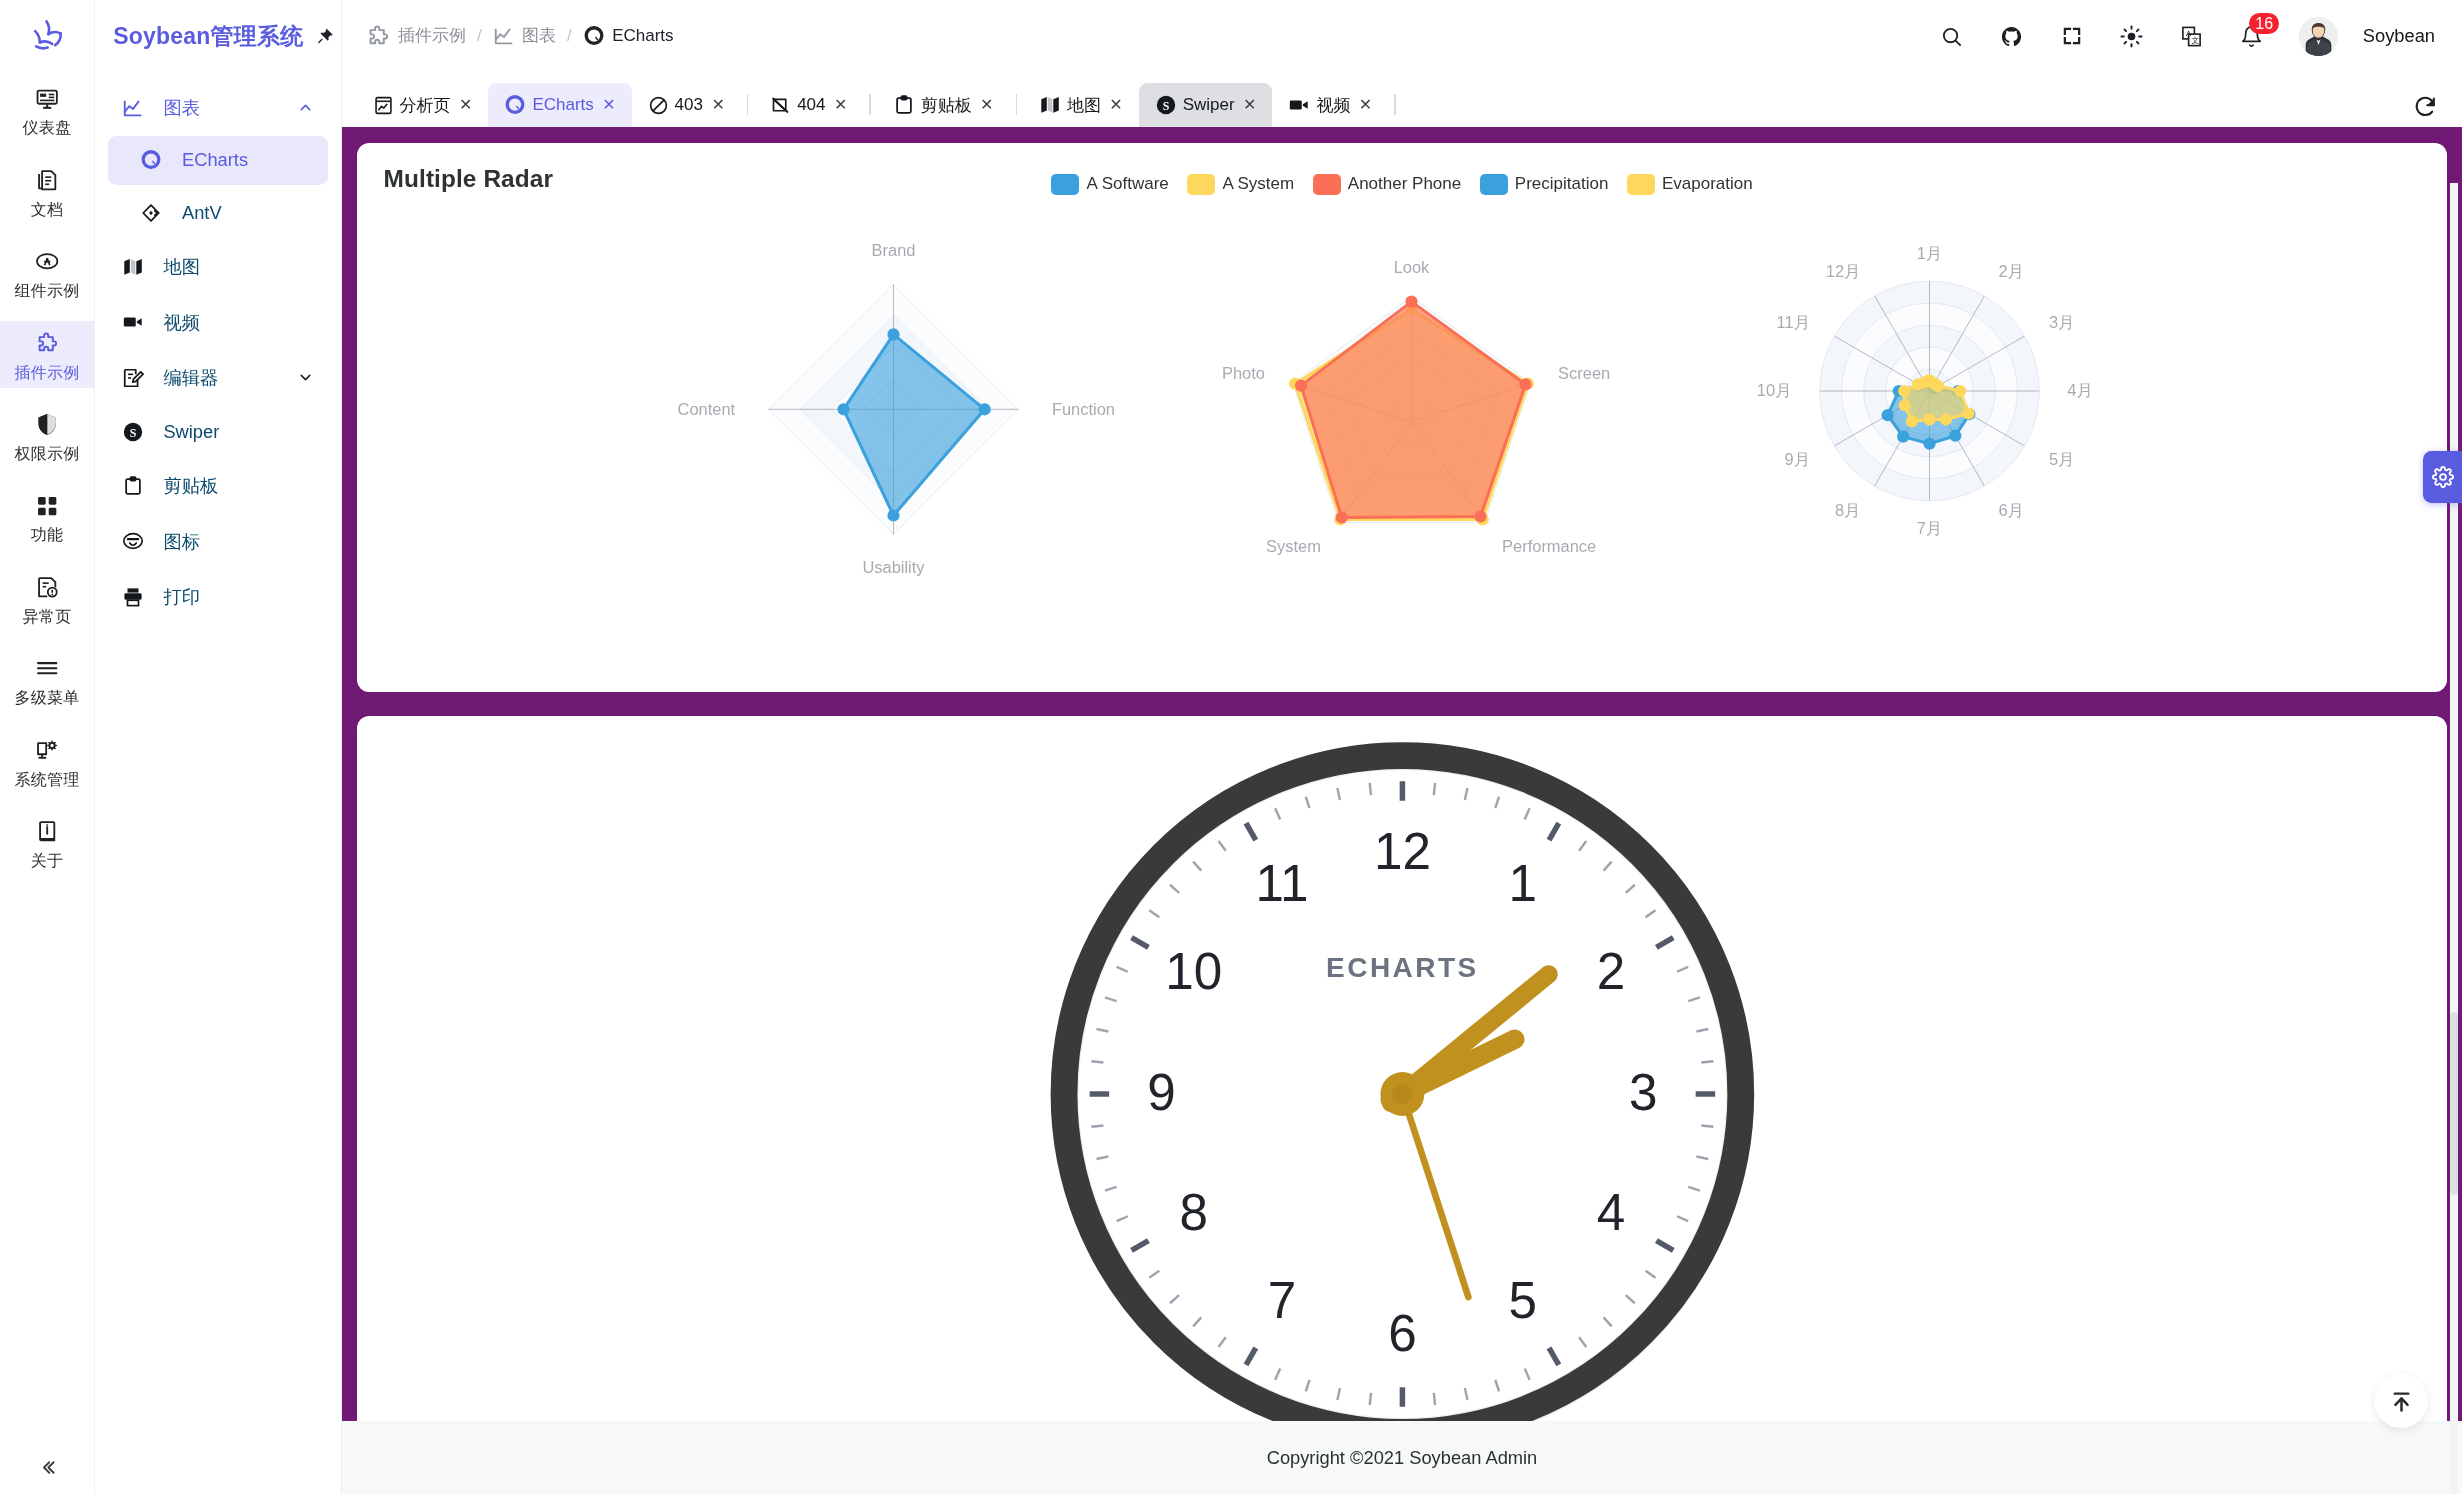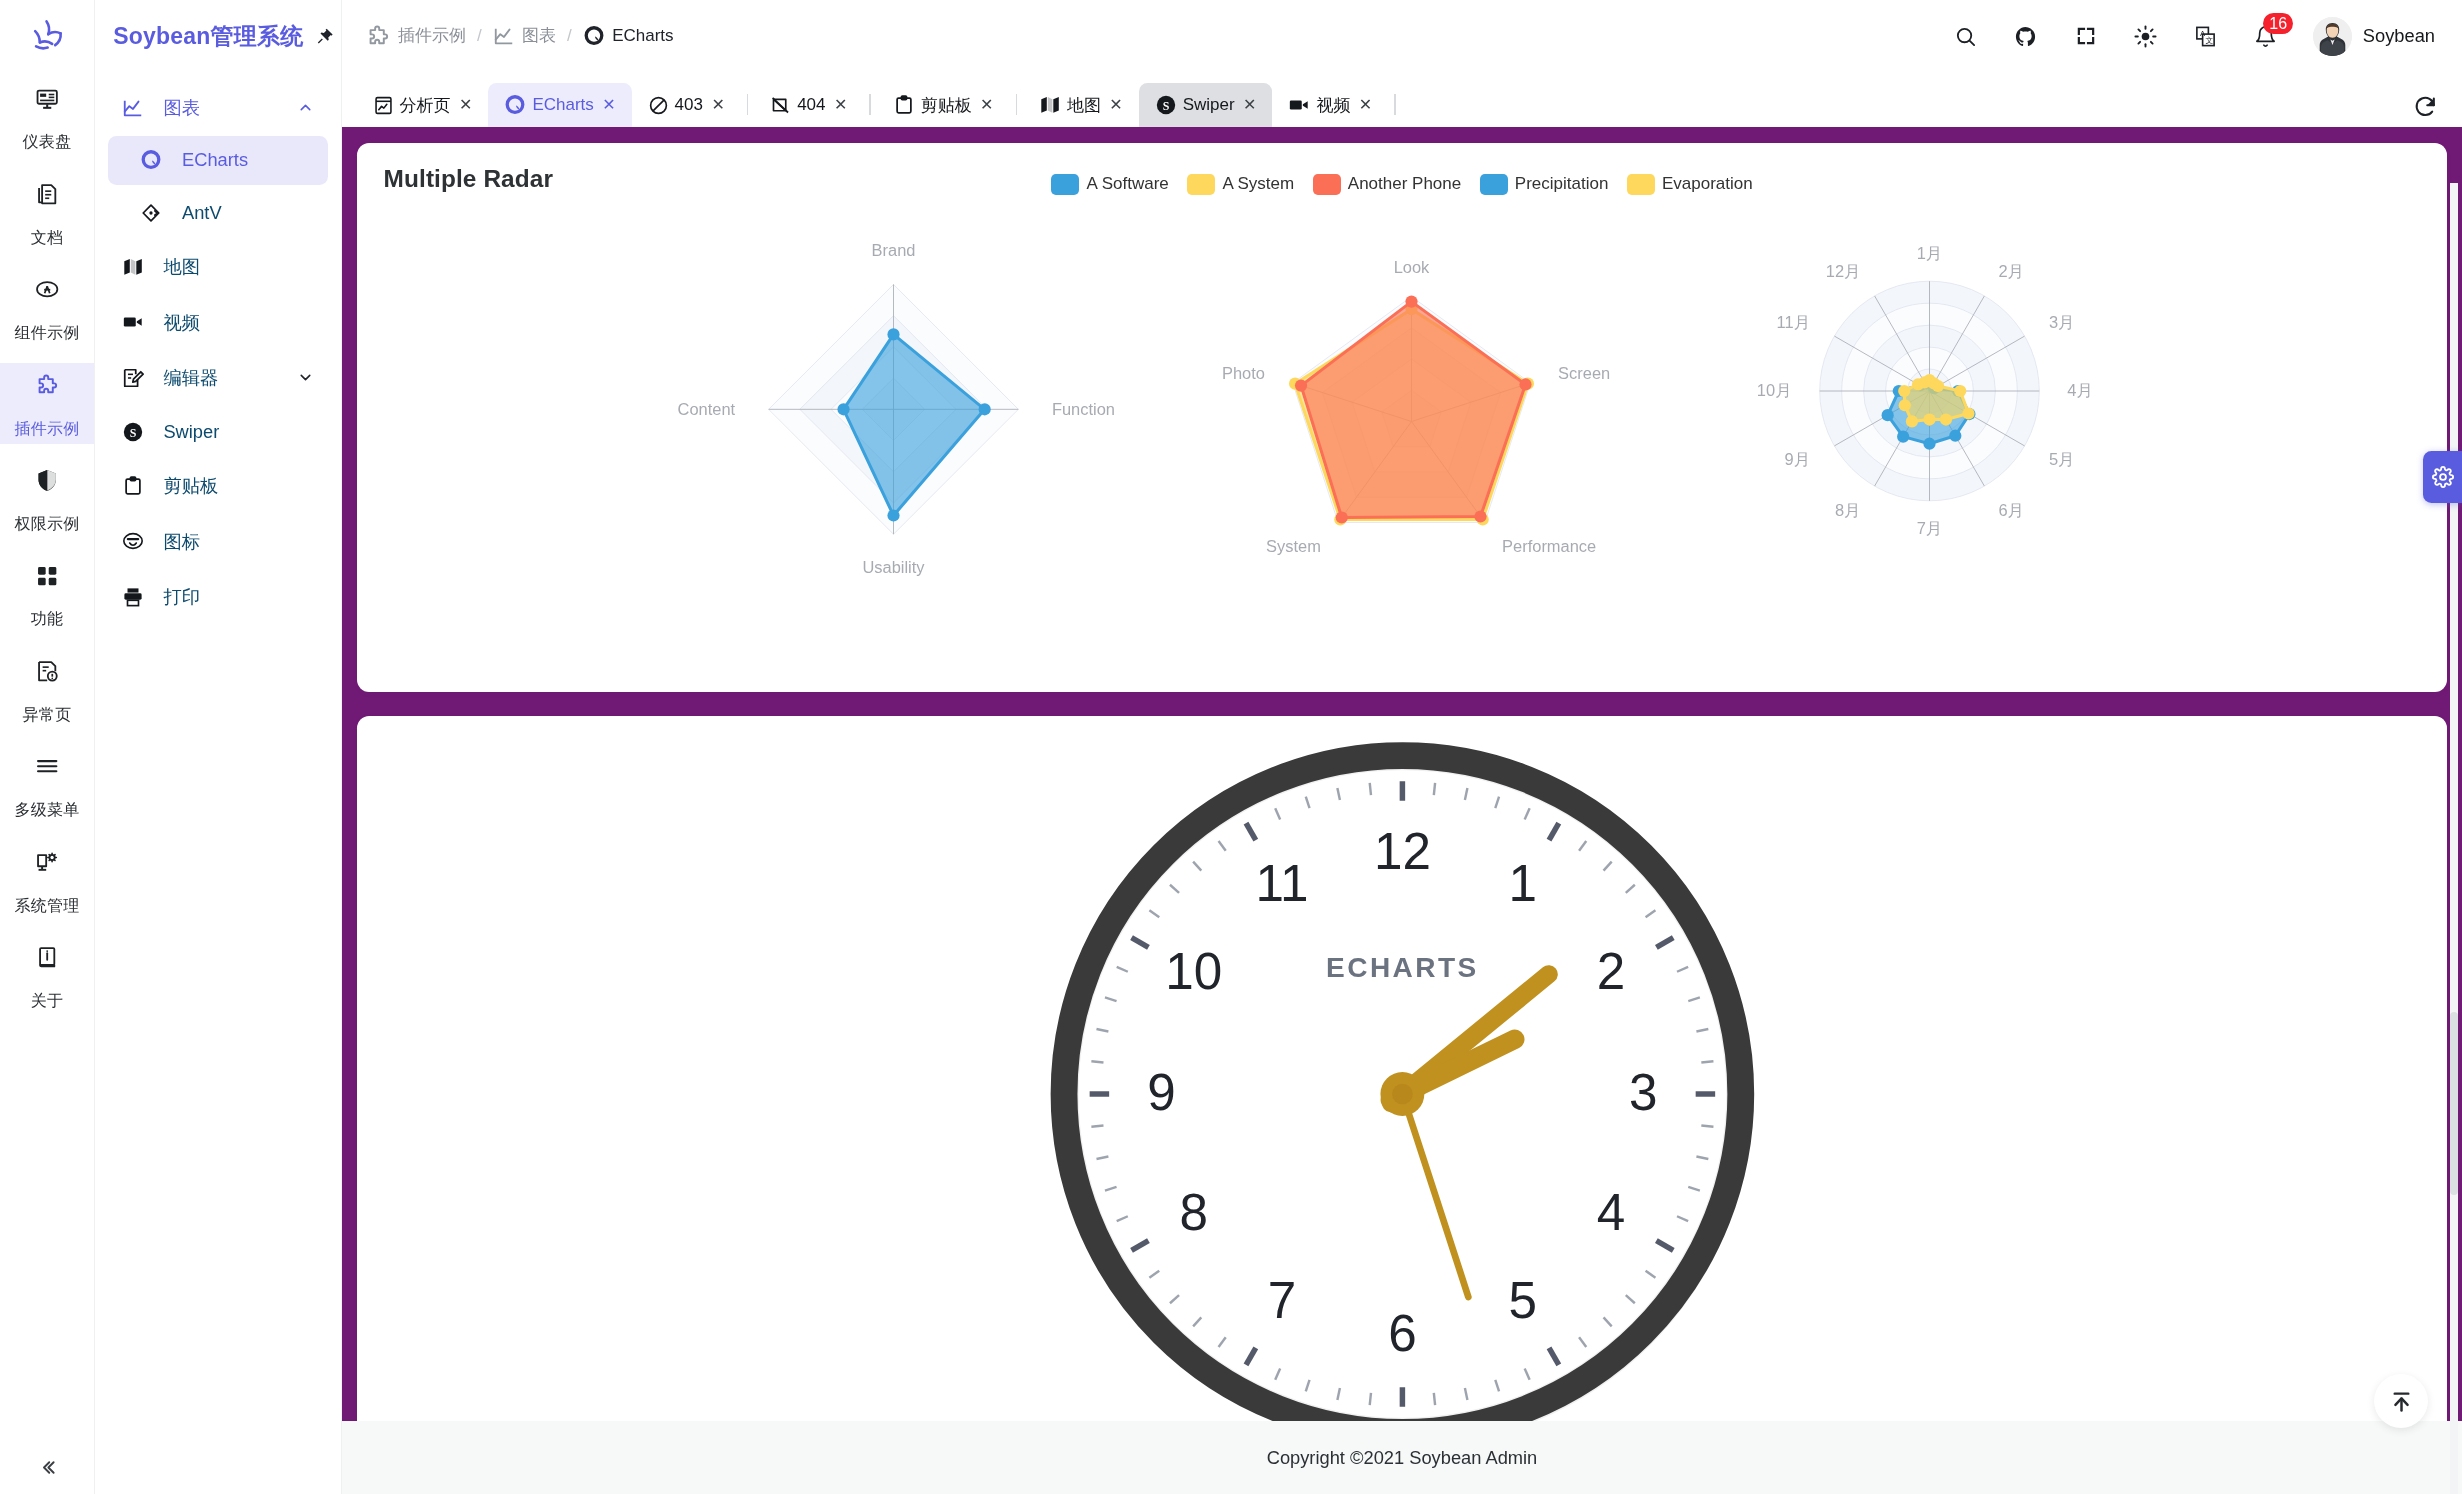--- a/index.html
+++ b/index.html
@@ -15,21 +15,21 @@
   .rail {
     width: 95px; height: 1494px; background: #fff;
     display: flex; flex-direction: column; align-items: center;
     flex-shrink: 0; position: relative; z-index: 30;
     border-right: 0.6px solid #f0f0f0;
   }
   .rail-logo { height: 72px; display: flex; align-items: center; justify-content: center; width: 100%; }
   .rail-items { width: 100%; padding-top: 4.9px; }
   .rail-item {
     width: 100%; padding: 8.5px 0 7.3px; display: flex; flex-direction: column;
-    align-items: center; gap: 22px; cursor: pointer; margin-bottom: 14.6px;
+    align-items: center; gap: 8px; cursor: pointer; margin-bottom: 14.6px;
   }
   .rail-item.active { background: #edecfc; }
   .rail-item .ri-ico { width: 27px; height: 27px; display: flex; align-items: center; justify-content: center; color: #1f2225; }
   .rail-item.active .ri-ico { color: #5a5ce0; }
   .rail-item .ri-lbl { font-size: 16px; color: #2b2f33; letter-spacing: 0.3px; line-height: 1; }
   .rail-item.active .ri-lbl { color: #5a5ce0; }
   .rail-collapse {
     position: absolute; bottom: 16px; left: 0; width: 100%;
     display: flex; justify-content: center; cursor: pointer; color: #3b3f43;
   }
@@ -78,21 +78,21 @@
   .crumb.last .cb-ico { color: #20242a; }
   .crumb.last .cb-txt { color: #20242a; }
   .crumb-sep { color: #c3c7cc; font-size: 17px; }
   .topbar-actions { display: flex; align-items: center; gap: 22px; }
   .tb-btn { width: 38px; height: 38px; display: flex; align-items: center; justify-content: center; cursor: pointer; color: #1c2025; position: relative; }
   .badge {
     position: absolute; top: -3.7px; right: -8.5px; min-width: 29px; height: 21px; padding: 0 6.1px;
     background: #f5222d; color: #fff; border-radius: 14.6px; font-size: 16px;
     display: flex; align-items: center; justify-content: center; font-weight: 500;
   }
-  .user-chip { display: flex; align-items: center; gap: 11px; cursor: pointer; padding-left: 6.1px; }
+  .user-chip { display: flex; align-items: center; gap: 25px; cursor: pointer; padding-left: 6.1px; }
   .avatar {
     width: 39px; height: 39px; border-radius: 50%; background: #f0f0f0;
     overflow: hidden; position: relative; flex-shrink: 0;
   }
   .user-name { font-size: 18.3px; color: #16181b; }
 
   
   .tabbar {
     height: 55px; background: #fff; display: flex; align-items: flex-end;
     padding: 0 0 0 14.6px; flex-shrink: 0; position: relative; z-index: 18;

